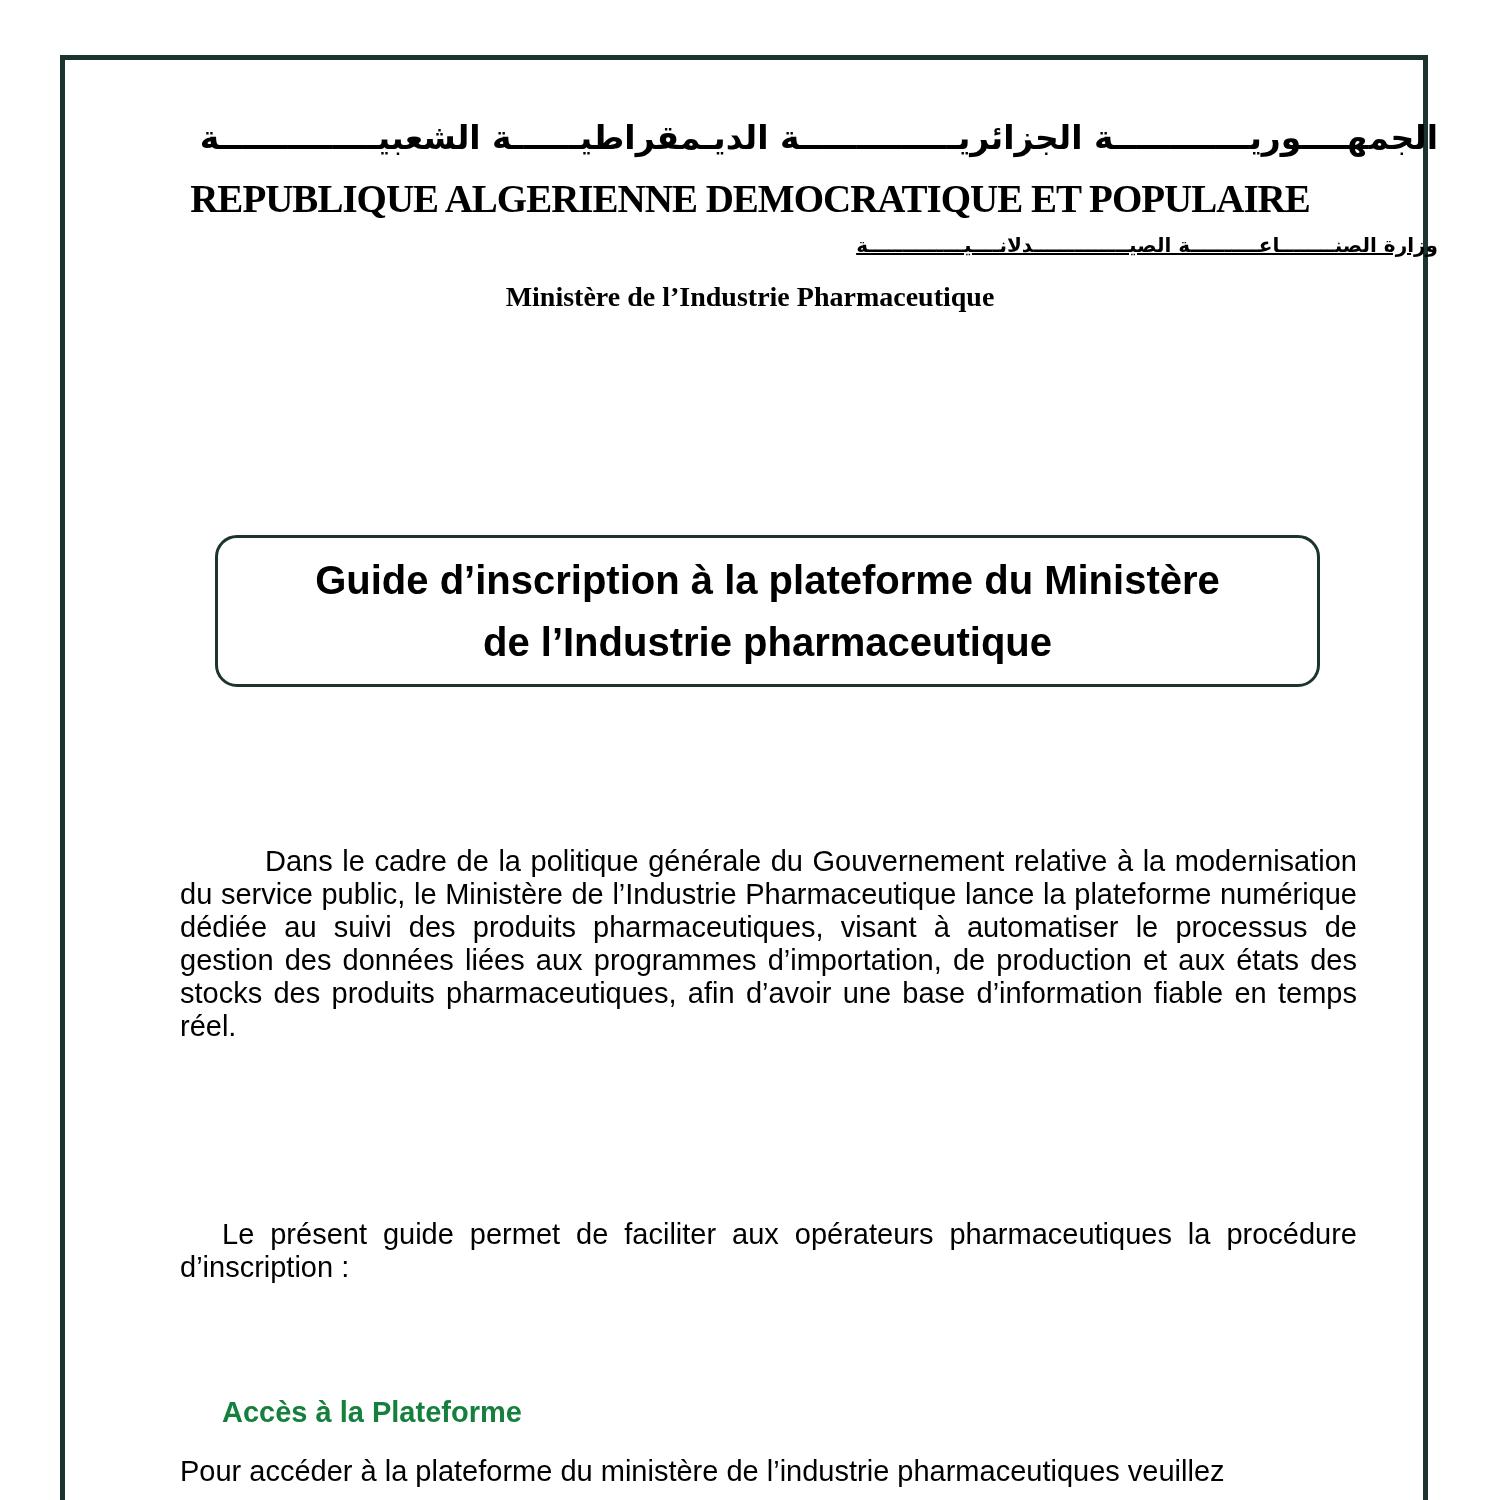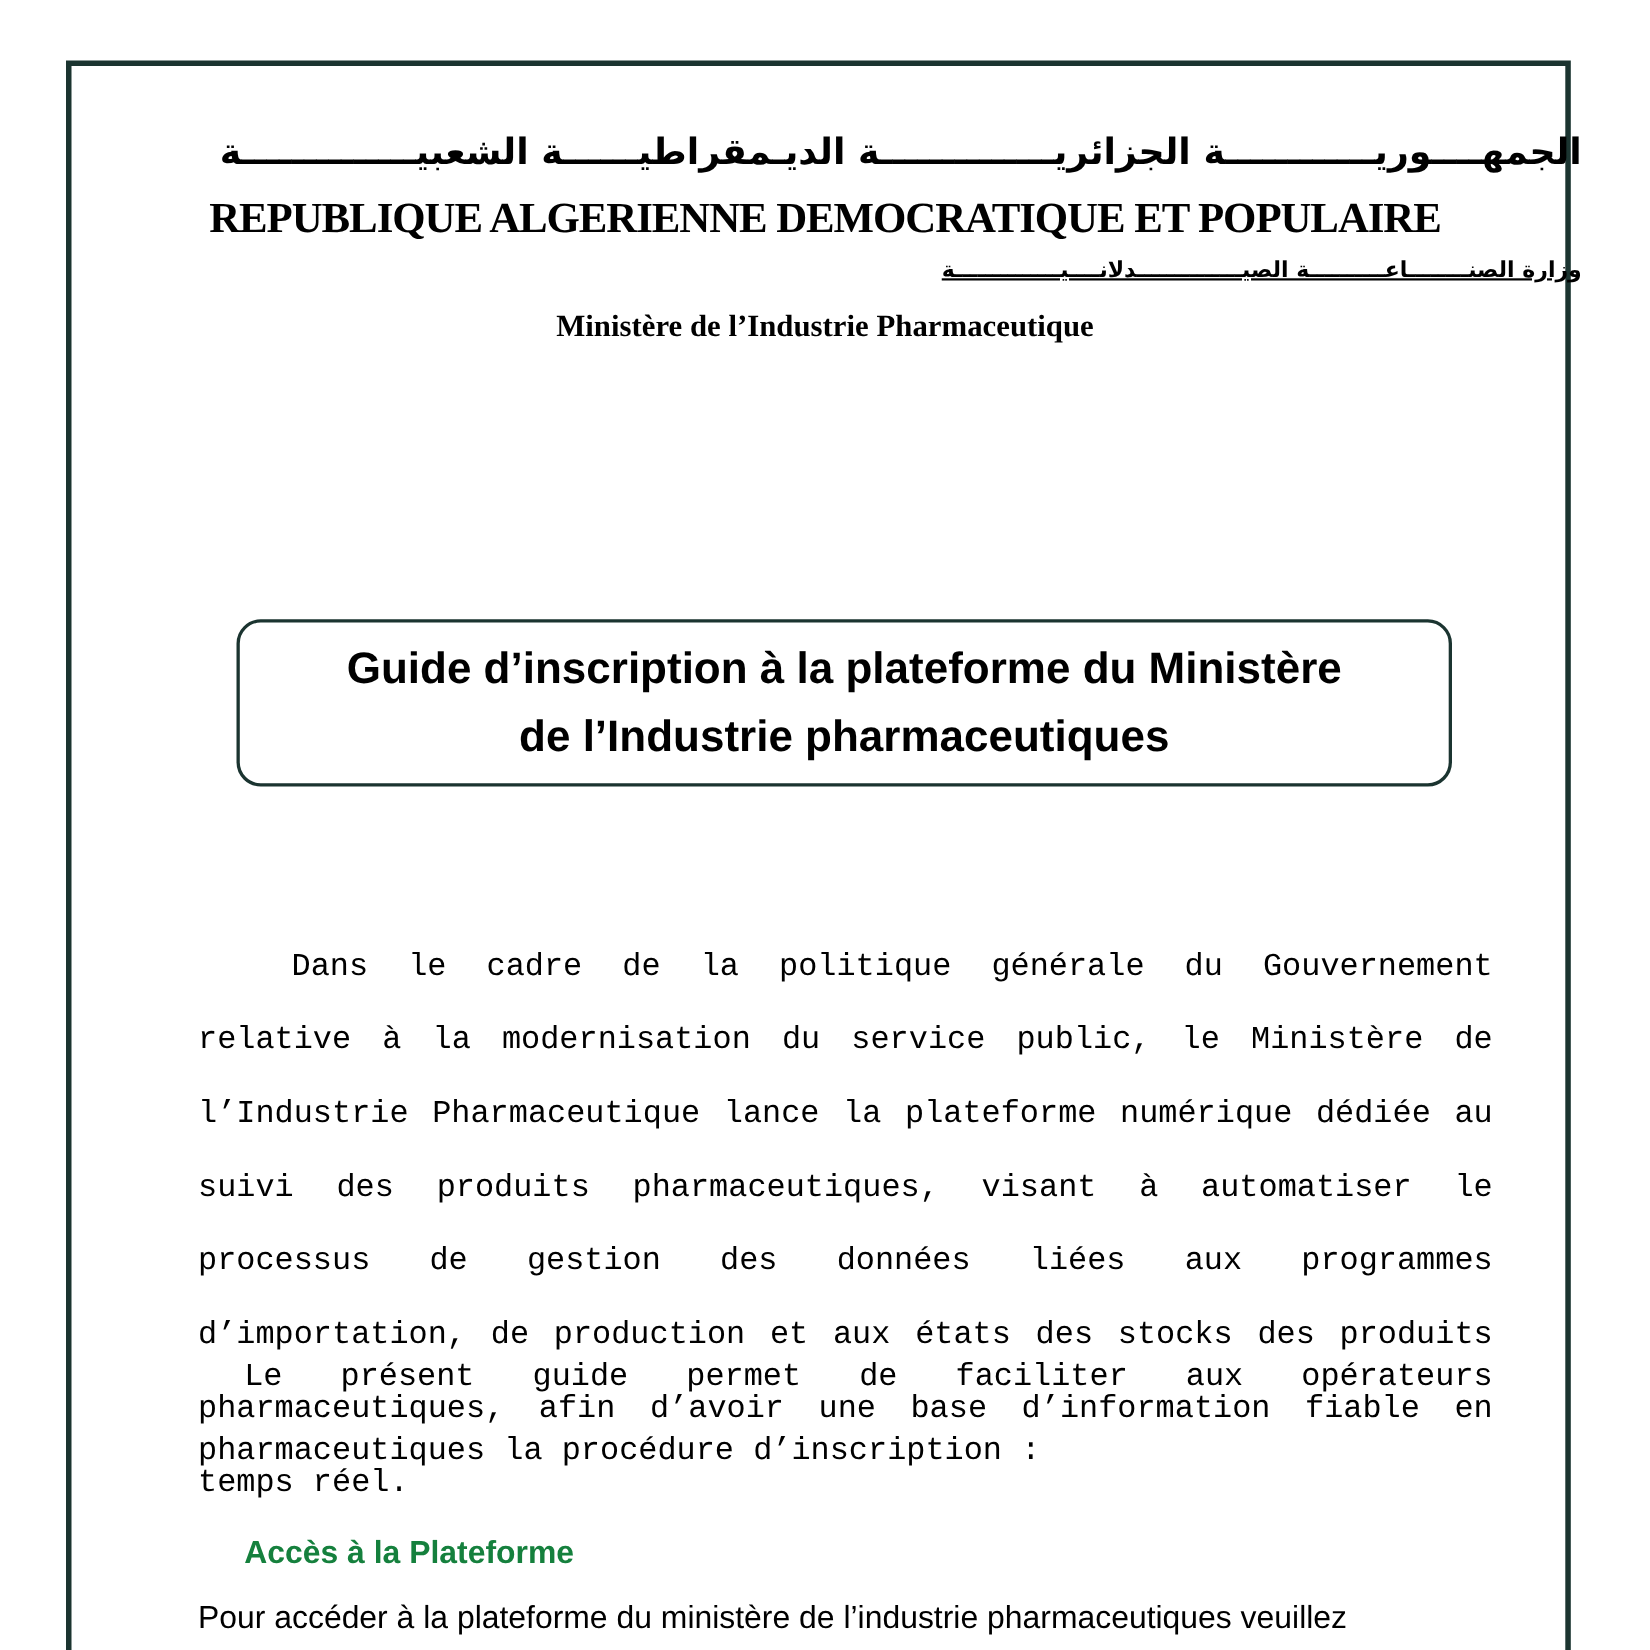--- a/index.html
+++ b/index.html
@@ -52,39 +52,38 @@
     height: 152px;
     border: 3px solid #1b3430;
     border-radius: 22px;
     box-sizing: border-box;
     display: flex;
     flex-direction: column;
     align-items: center;
     justify-content: center;
     gap: 4px;
     background: #ffffff;
-    margin-top: 28px;
   }
   .title-box .title-line {
     font-size: 40px;
     font-weight: bold;
     color: #000000;
     line-height: 58px;
     text-align: center;
     font-family: "Liberation Sans", sans-serif;
   }
 
   .body-text {
     left: 180px;
     width: 1177px;
     font-size: 29px;
-    line-height: 67px;
+    line-height: 33px;
     color: #000000;
     text-align: justify;
-    font-family: Liberation Mono, monospace;
+    font-family: Liberation Sans, sans-serif;
   }
   .para-intro { top: 845px; text-indent: 85px; }
   .para-guide { top: 1218px; text-indent: 42px; }
 
   .access-heading {
     left: 222px;
     top: 1396px;
     font-size: 29px;
     font-weight: bold;
     color: #15803d;
@@ -108,21 +107,21 @@
 <div class="abs arabic-line arabic-1">الجمهــــوريــــــــــــة الجزائريــــــــــــــة الديـمقراطيــــــة الشعبيــــــــــــــة</div>
 
 <div class="abs serif-head republique">REPUBLIQUE ALGERIENNE DEMOCRATIQUE ET POPULAIRE</div>
 
 <div class="abs arabic-line arabic-2">وزارة الصنــــــــاعــــــــــة الصيــــــــــــــدلانــــيــــــــــــــة</div>
 
 <div class="abs serif-head ministere">Ministère de l’Industrie Pharmaceutique</div>
 
 <div class="abs title-box">
   <div class="title-line">Guide d’inscription à la plateforme du Ministère</div>
-  <div class="title-line">de l’Industrie pharmaceutiques</div>
+  <div class="title-line">de l’Industrie pharmaceutique</div>
 </div>
 
 <div class="abs body-text para-intro">Dans le cadre de la politique générale du Gouvernement relative à la modernisation du service public, le Ministère de l’Industrie Pharmaceutique lance la plateforme numérique dédiée  au suivi des produits pharmaceutiques, visant à automatiser le processus de gestion des données liées aux programmes d’importation, de production et aux  états des stocks des produits pharmaceutiques, afin d’avoir une base d’information fiable en temps réel.</div>
 
 <div class="abs body-text para-guide">Le présent guide permet de faciliter aux opérateurs pharmaceutiques la procédure d’inscription :</div>
 
 <div class="abs access-heading">Accès à la Plateforme</div>
 
 <div class="abs access-line">Pour accéder à la plateforme du ministère de l’industrie pharmaceutiques veuillez</div>
 

